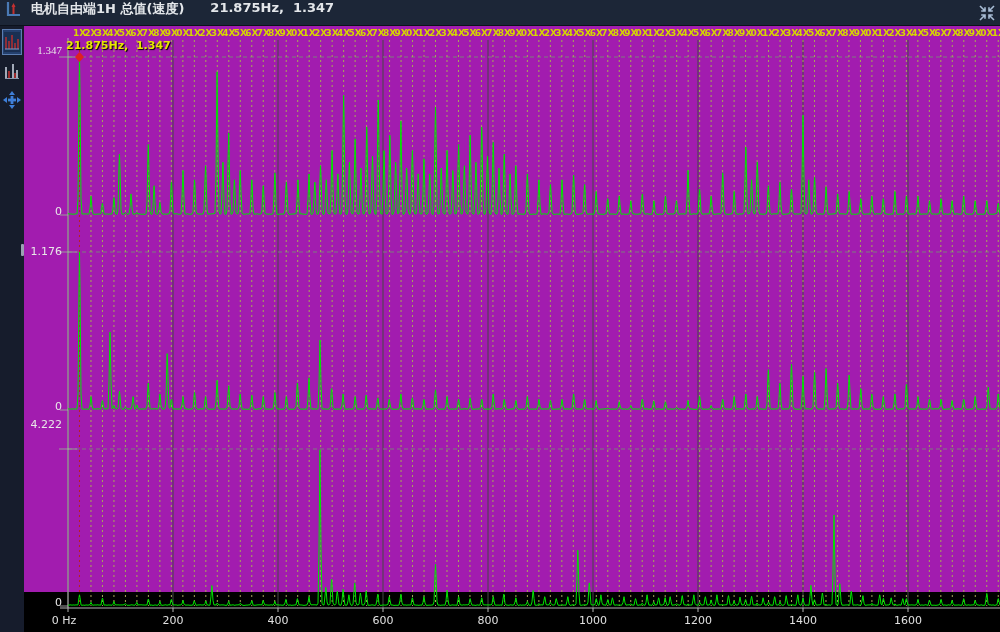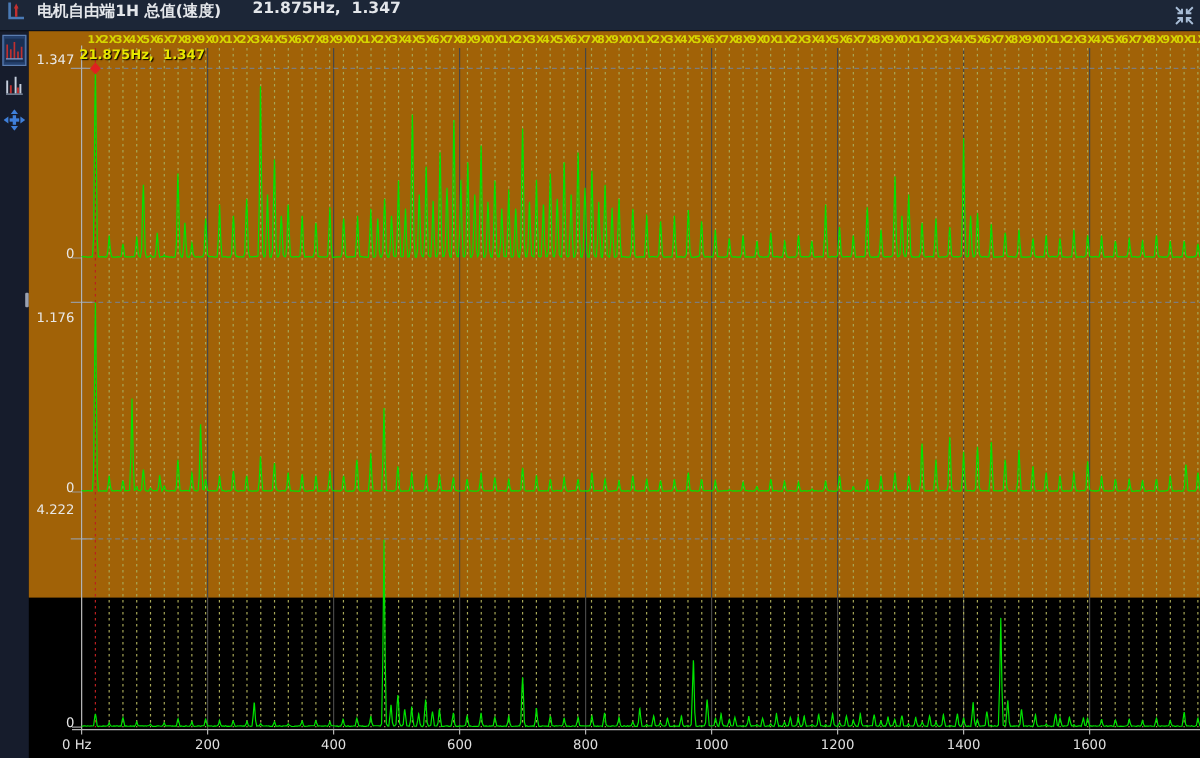--- a/index.html
+++ b/index.html
@@ -12,21 +12,21 @@
   .title-text{color:#e3e6ea;font-size:13px;font-weight:600;margin-left:9px;white-space:pre;}
   .title-readout{color:#e3e6ea;font-size:13px;font-weight:600;margin-left:26px;white-space:pre;}
   .collapse-btn{position:absolute;right:4px;top:4px;width:18px;height:18px;cursor:pointer;}
   
   .sidebar{position:absolute;left:0;top:26px;width:24px;height:606px;background:#161c2c;}
   .side-btn{width:20px;height:26px;margin:3px auto 2px auto;display:flex;align-items:center;
             justify-content:center;border:1px solid transparent;box-sizing:border-box;cursor:pointer;}
   .side-btn.selected{background:#24406e;border:1px solid #5b7db1;}
   .splitter-handle{position:absolute;right:0px;top:218px;width:3px;height:12px;background:#9aa2b2;border-radius:1px;}
   
-  .chartwrap{position:absolute;left:24px;top:26px;width:976px;height:472px;background:#a16207;}
+  .chartwrap{position:absolute;left:24px;top:26px;width:976px;height:566px;background:#a21caf;}
   svg text{font-family:"DejaVu Sans","Liberation Sans",sans-serif;}
   .ylabel{position:absolute;width:44px;text-align:right;color:#e8e8e8;font-size:11px;line-height:14px;}
   .peak-readout{position:absolute;color:#e8e800;font-size:11px;font-weight:bold;white-space:pre;
                 text-shadow:1px 1px 1px #000;}
 </style>
 </head>
 <body>
 
 <div class="stage">
 
@@ -280,23 +280,23 @@
         <text x="803" y="624" fill="#e0e0e0" font-size="11px" text-anchor="middle">1400</text>
         <line x1="908" y1="608" x2="908" y2="612" stroke="#b4b4b4" stroke-width="1"></line>
         <text x="908" y="624" fill="#e0e0e0" font-size="11px" text-anchor="middle">1600</text>
         <polyline points="68.0,213.9 69.0,213.7 70.0,214.2 71.0,213.8 72.0,214.2 73.0,214.2 74.0,214.2 75.0,214.0 76.0,213.8 77.0,214.0 78.0,198.5 79.0,91.9 79.5,57.0 80.0,92.5 81.0,198.8 82.0,214.1 83.0,213.8 84.0,214.1 85.0,213.8 86.0,214.0 87.0,213.8 88.0,214.4 89.0,213.8 90.0,208.1 91.0,196.2 91.0,196.2 92.0,208.2 93.0,213.8 94.0,214.2 95.0,214.2 96.0,214.3 97.0,214.2 98.0,213.9 99.0,214.2 100.0,213.9 101.0,213.5 102.0,205.3 102.4,203.3 103.0,206.4 104.0,214.0 105.0,214.1 106.0,214.0 107.0,214.0 108.0,214.0 109.0,214.3 110.0,213.8 111.0,214.1 112.0,214.0 113.0,207.9 113.9,197.7 114.0,197.8 115.0,209.5 116.0,214.0 117.0,214.3 118.0,207.7 119.0,165.3 119.5,154.0 120.0,170.0 121.0,209.6 122.0,214.2 123.0,214.2 124.0,213.9 125.0,213.0 125.4,212.6 126.0,213.3 127.0,214.3 128.0,214.2 129.0,213.9 130.0,207.3 131.0,193.9 131.0,193.9 132.0,207.3 133.0,214.2 134.0,214.1 135.0,213.9 136.0,213.9 136.9,212.4 137.0,212.4 138.0,214.2 139.0,213.7 140.0,213.9 141.0,214.3 142.0,214.3 143.0,214.1 144.0,214.3 145.0,214.4 146.0,213.8 147.0,203.0 148.0,151.7 148.3,144.6 149.0,170.5 150.0,210.8 151.0,214.2 152.0,214.3 153.0,206.3 154.0,186.0 154.1,185.7 155.0,202.0 156.0,213.9 157.0,214.2 158.0,214.2 159.0,209.2 159.9,202.4 160.0,202.6 161.0,211.5 162.0,213.8 163.0,214.1 164.0,214.2 165.0,213.8 166.0,214.3 167.0,214.1 168.0,214.0 169.0,213.9 170.0,210.8 171.0,187.6 171.4,182.2 172.0,191.5 173.0,212.3 174.0,213.9 175.0,213.9 176.0,213.8 177.0,213.8 178.0,214.0 179.0,214.4 180.0,214.1 181.0,214.1 182.0,197.9 183.0,170.4 183.0,170.5 184.0,199.5 185.0,214.0 186.0,214.3 187.0,213.8 188.0,213.8 189.0,214.3 190.0,214.3 191.0,214.1 192.0,214.2 193.0,211.6 194.0,188.3 194.5,179.8 195.0,187.0 196.0,211.1 197.0,213.8 198.0,213.7 199.0,214.2 200.0,214.1 201.0,214.1 202.0,214.0 203.0,214.0 204.0,210.6 205.0,178.7 205.6,165.7 206.0,174.8 207.0,209.1 208.0,214.3 209.0,213.7 210.0,214.2 211.0,213.9 212.0,213.8 213.0,213.7 214.0,213.8 215.0,213.3 216.0,172.7 217.0,73.3 217.1,71.9 218.0,151.7 219.0,211.2 220.0,214.2 221.0,213.5 222.0,190.6 222.9,162.2 223.0,163.0 224.0,200.3 225.0,214.3 226.0,214.3 227.0,209.7 228.0,161.4 228.7,132.9 229.0,142.4 230.0,201.9 231.0,214.2 232.0,214.0 233.0,210.5 234.0,185.7 234.4,179.8 235.0,189.8 236.0,212.1 237.0,213.9 238.0,213.9 239.0,204.6 240.0,172.2 240.2,170.4 241.0,191.6 242.0,213.3 243.0,214.1 244.0,214.0 245.0,214.3 246.0,213.9 247.0,213.8 248.0,214.2 249.0,213.9 250.0,213.4 251.0,195.0 251.8,179.8 252.0,182.0 253.0,207.7 254.0,214.3 255.0,213.9 256.0,214.1 257.0,213.9 258.0,213.8 259.0,214.4 260.0,214.0 261.0,214.0 262.0,209.7 263.0,188.2 263.3,185.7 264.0,197.1 265.0,213.4 266.0,214.1 267.0,213.9 268.0,214.3 269.0,214.0 270.0,214.1 271.0,214.3 272.0,214.1 273.0,213.7 274.0,194.6 274.9,172.8 275.0,173.7 276.0,203.9 277.0,214.3 278.0,214.4 279.0,214.1 280.0,214.3 281.0,214.0 282.0,214.0 283.0,214.0 284.0,214.1 285.0,210.4 286.0,187.0 286.4,182.2 287.0,192.2 288.0,212.5 289.0,214.3 290.0,214.3 291.0,214.1 292.0,214.1 293.0,214.0 294.0,214.0 295.0,213.8 296.0,213.9 297.0,200.8 298.0,179.8 298.0,179.9 299.0,203.4 300.0,214.0 301.0,213.8 302.0,213.8 303.0,214.2 304.0,214.2 305.0,214.1 306.0,214.4 307.0,214.2 308.0,199.2 309.0,173.9 309.0,174.0 310.0,200.8 311.0,214.2 312.0,214.3 313.0,213.5 314.0,196.4 314.8,182.2 315.0,184.2 316.0,208.2 317.0,214.2 318.0,214.3 319.0,210.3 320.0,177.7 320.5,165.7 321.0,175.8 322.0,209.5 323.0,214.1 324.0,214.4 325.0,208.6 326.0,182.9 326.3,179.8 327.0,193.5 328.0,213.1 329.0,213.9 330.0,213.8 331.0,194.9 332.0,150.9 332.1,150.5 333.0,187.8 334.0,213.5 335.0,214.1 336.0,213.7 337.0,195.2 337.9,173.9 338.0,174.9 339.0,204.2 340.0,214.2 341.0,214.0 342.0,206.6 343.0,134.3 343.6,95.4 344.0,111.2 345.0,197.2 346.0,214.2 347.0,214.4 348.0,207.7 349.0,170.1 349.4,162.2 350.0,178.3 351.0,211.0 352.0,213.8 353.0,213.8 354.0,196.0 355.0,141.1 355.2,138.8 356.0,176.6 357.0,212.3 358.0,214.1 359.0,213.9 360.0,196.1 360.9,168.1 361.0,168.2 362.0,199.6 363.0,213.7 364.0,214.1 365.0,210.6 366.0,163.2 366.7,127.0 367.0,133.5 368.0,197.9 369.0,213.9 370.0,213.8 371.0,208.9 372.0,169.4 372.5,156.4 373.0,169.4 374.0,208.9 375.0,214.0 376.0,214.3 377.0,192.7 378.0,108.5 378.3,100.0 379.0,147.3 380.0,209.3 381.0,214.0 382.0,213.9 383.0,193.8 384.0,150.6 384.1,150.5 385.0,189.0 386.0,213.6 387.0,214.1 388.0,212.2 389.0,174.8 389.8,135.2 390.0,137.7 391.0,195.2 392.0,214.3 393.0,214.2 394.0,211.0 395.0,178.3 395.6,162.2 396.0,170.1 397.0,207.7 398.0,213.9 399.0,212.0 400.0,169.7 400.9,121.2 401.0,123.3 402.0,190.3 403.0,214.1 404.0,214.2 405.0,211.7 406.0,183.3 406.6,168.1 407.0,174.3 408.0,208.0 409.0,214.0 410.0,214.3 411.0,206.1 412.0,160.1 412.4,150.5 413.0,170.1 414.0,210.1 415.0,214.0 416.0,214.0 417.0,204.8 418.0,175.2 418.2,173.9 419.0,194.3 420.0,213.6 421.0,213.9 422.0,213.8 423.0,192.3 423.9,158.7 424.0,158.8 425.0,196.5 426.0,214.0 427.0,214.3 428.0,213.0 429.0,190.8 429.7,173.9 430.0,177.0 431.0,207.0 432.0,213.9 433.0,214.4 434.0,203.8 435.0,131.1 435.5,107.1 436.0,131.1 437.0,203.8 438.0,213.9 439.0,214.0 440.0,205.9 441.0,171.5 441.3,168.1 442.0,187.4 443.0,212.7 444.0,213.8 445.0,214.1 446.0,193.8 447.0,150.6 447.1,150.5 448.0,189.0 449.0,213.6 450.0,214.2 451.0,213.4 452.0,192.6 452.8,170.4 453.0,171.8 454.0,203.9 455.0,213.9 456.0,213.9 457.0,209.7 458.0,166.0 458.6,144.6 459.0,155.1 460.0,205.2 461.0,213.8 462.0,214.0 463.0,207.7 464.0,172.2 464.4,165.7 465.0,181.8 466.0,211.6 467.0,213.7 468.0,214.2 469.0,194.0 470.0,137.0 470.2,135.2 471.0,176.5 472.0,212.5 473.0,214.1 474.0,213.7 475.0,192.7 475.9,162.2 476.0,162.5 477.0,198.5 478.0,214.3 479.0,213.9 480.0,210.2 481.0,161.3 481.7,127.0 482.0,134.7 483.0,199.0 484.0,214.0 485.0,214.4 486.0,208.5 487.0,168.3 487.5,156.4 488.0,170.6 489.0,209.4 490.0,214.3 491.0,214.3 492.0,199.9 493.0,146.7 493.3,142.3 494.0,173.7 495.0,211.7 496.0,214.1 497.0,213.9 498.0,198.7 499.0,168.1 499.0,168.1 500.0,197.0 501.0,214.1 502.0,214.3 503.0,203.1 504.0,158.5 504.3,154.0 505.0,179.1 506.0,212.0 507.0,214.0 508.0,214.3 509.0,201.5 510.0,174.0 510.1,173.9 511.0,198.5 512.0,214.1 513.0,214.2 514.0,213.3 515.0,190.2 515.8,165.7 516.0,167.2 517.0,202.7 518.0,214.3 519.0,213.8 520.0,213.8 521.0,214.2 522.0,214.1 523.0,214.2 524.0,214.2 525.0,214.1 526.0,208.9 527.0,179.4 527.4,173.9 528.0,187.3 529.0,212.1 530.0,214.3 531.0,214.3 532.0,214.3 533.0,213.9 534.0,214.3 535.0,214.1 536.0,214.0 537.0,214.2 538.0,200.1 538.9,179.8 539.0,180.0 540.0,204.0 541.0,214.3 542.0,214.1 543.0,213.9 544.0,213.9 545.0,213.8 546.0,214.0 547.0,214.3 548.0,214.0 549.0,211.6 550.0,190.7 550.5,184.5 551.0,191.9 552.0,212.1 553.0,214.1 554.0,214.3 555.0,214.3 556.0,214.1 557.0,214.1 558.0,214.0 559.0,214.3 560.0,214.2 561.0,202.8 562.0,179.8 562.0,179.8 563.0,201.5 564.0,214.3 565.0,214.3 566.0,213.9 567.0,214.1 568.0,214.1 569.0,214.3 570.0,214.2 571.0,214.1 572.0,211.7 573.0,186.4 573.6,175.1 574.0,181.8 575.0,209.8 576.0,214.2 577.0,214.4 578.0,214.3 579.0,214.1 580.0,214.2 581.0,213.7 582.0,213.9 583.0,212.7 584.0,193.8 584.6,184.5 585.0,189.0 586.0,210.8 587.0,214.1 588.0,214.2 589.0,213.9 590.0,213.9 591.0,214.3 592.0,213.9 593.0,214.1 594.0,214.3 595.0,208.8 596.0,192.1 596.1,191.5 597.0,203.7 598.0,213.9 599.0,213.8 600.0,214.1 601.0,214.3 602.0,214.2 603.0,214.3 604.0,214.4 605.0,213.8 606.0,213.9 607.0,205.0 607.7,198.6 608.0,200.0 609.0,212.0 610.0,214.0 611.0,214.2 612.0,213.9 613.0,214.0 614.0,214.2 615.0,214.2 616.0,214.1 617.0,214.2 618.0,211.1 619.0,197.4 619.3,196.2 620.0,204.4 621.0,214.1 622.0,214.2 623.0,213.9 624.0,214.0 625.0,214.3 626.0,214.2 627.0,214.3 628.0,214.0 629.0,214.2 630.0,207.6 630.8,200.9 631.0,201.5 632.0,211.7 633.0,214.0 634.0,213.8 635.0,214.1 636.0,214.2 637.0,214.2 638.0,214.3 639.0,213.8 640.0,214.1 641.0,211.6 642.0,196.3 642.4,193.9 643.0,201.2 644.0,213.6 645.0,214.0 646.0,214.1 647.0,213.8 648.0,213.7 649.0,214.3 650.0,214.2 651.0,214.1 652.0,214.4 653.0,208.8 653.9,200.9 654.0,201.1 655.0,210.8 656.0,213.9 657.0,214.3 658.0,214.4 659.0,214.2 660.0,214.2 661.0,214.0 662.0,214.3 663.0,214.2 664.0,212.7 665.0,199.7 665.5,196.2 666.0,201.2 667.0,213.3 668.0,214.0 669.0,213.8 670.0,214.3 671.0,213.8 672.0,214.0 673.0,214.1 674.0,213.8 675.0,213.4 676.0,203.8 676.5,200.9 677.0,204.3 678.0,213.6 679.0,214.3 680.0,214.2 681.0,213.8 682.0,214.1 683.0,213.9 684.0,213.8 685.0,214.3 686.0,213.8 687.0,199.5 688.0,170.5 688.0,170.4 689.0,197.9 690.0,214.1 691.0,214.3 692.0,214.3 693.0,213.7 694.0,213.8 695.0,214.1 696.0,213.8 697.0,214.2 698.0,212.9 699.0,196.5 699.6,189.2 700.0,193.5 701.0,211.7 702.0,214.1 703.0,214.1 704.0,214.1 705.0,213.9 706.0,213.9 707.0,213.9 708.0,213.9 709.0,214.0 710.0,209.8 711.0,196.5 711.1,196.2 712.0,206.3 713.0,214.1 714.0,214.3 715.0,214.0 716.0,214.3 717.0,213.9 718.0,213.9 719.0,213.8 720.0,214.1 721.0,212.5 722.0,188.3 722.7,172.8 723.0,177.0 724.0,207.8 725.0,213.8 726.0,214.2 727.0,214.3 728.0,214.1 729.0,214.4 730.0,214.1 731.0,213.8 732.0,214.0 733.0,209.8 734.0,192.7 734.2,191.5 735.0,202.2 736.0,213.8 737.0,213.9 738.0,214.4 739.0,213.9 740.0,213.9 741.0,214.1 742.0,213.9 743.0,213.9 744.0,212.2 745.0,177.9 745.8,147.0 746.0,150.4 747.0,200.0 748.0,213.8 749.0,213.8 750.0,211.9 751.0,189.1 751.6,179.8 752.0,186.3 753.0,210.8 754.0,213.8 755.0,213.9 756.0,206.0 757.0,167.5 757.3,162.2 758.0,181.7 759.0,211.9 760.0,214.2 761.0,213.9 762.0,214.2 763.0,214.2 764.0,214.3 765.0,213.8 766.0,214.2 767.0,210.3 768.0,189.1 768.4,185.7 769.0,195.8 770.0,213.1 771.0,214.2 772.0,214.3 773.0,213.8 774.0,213.8 775.0,213.9 776.0,213.8 777.0,213.8 778.0,214.1 779.0,200.5 779.9,182.2 780.0,182.5 781.0,205.3 782.0,213.9 783.0,214.3 784.0,214.3 785.0,214.1 786.0,214.0 787.0,214.2 788.0,213.8 789.0,213.9 790.0,211.9 791.0,194.0 791.5,189.2 792.0,196.0 793.0,212.7 794.0,213.8 795.0,214.2 796.0,213.9 797.0,213.9 798.0,214.2 799.0,213.9 800.0,213.9 801.0,213.2 802.0,178.6 803.0,115.3 803.0,115.3 804.0,178.6 805.0,213.2 806.0,214.1 807.0,213.5 808.0,195.8 808.8,179.8 809.0,181.6 810.0,207.2 811.0,214.1 812.0,214.0 813.0,211.7 814.0,187.3 814.6,177.5 815.0,184.4 816.0,210.5 817.0,213.8 818.0,214.0 819.0,214.2 820.0,213.8 821.0,213.9 822.0,214.2 823.0,214.0 824.0,213.9 825.0,206.7 826.0,187.1 826.1,186.8 827.0,202.6 828.0,214.2 829.0,214.2 830.0,214.0 831.0,214.2 832.0,214.0 833.0,214.0 834.0,213.8 835.0,213.9 836.0,213.6 837.0,201.2 837.6,193.9 838.0,196.3 839.0,211.6 840.0,213.9 841.0,213.8 842.0,213.9 843.0,213.8 844.0,214.0 845.0,214.2 846.0,214.0 847.0,214.0 848.0,209.5 849.0,192.5 849.2,191.5 850.0,202.7 851.0,214.1 852.0,214.2 853.0,214.0 854.0,214.2 855.0,214.3 856.0,214.2 857.0,214.0 858.0,214.0 859.0,213.8 860.0,205.7 860.8,198.6 861.0,199.6 862.0,211.6 863.0,213.9 864.0,214.3 865.0,213.9 866.0,214.4 867.0,213.7 868.0,214.2 869.0,213.8 870.0,214.2 871.0,204.8 871.8,196.2 872.0,197.2 873.0,210.9 874.0,213.8 875.0,214.3 876.0,213.9 877.0,213.7 878.0,214.1 879.0,213.7 880.0,214.2 881.0,214.0 882.0,212.2 883.0,200.2 883.3,198.6 884.0,204.6 885.0,214.0 886.0,213.8 887.0,214.0 888.0,214.3 889.0,214.2 890.0,214.2 891.0,214.1 892.0,213.8 893.0,214.3 894.0,204.2 894.9,191.5 895.0,191.9 896.0,208.4 897.0,214.4 898.0,214.2 899.0,214.0 900.0,214.3 901.0,213.7 902.0,214.3 903.0,214.1 904.0,213.8 905.0,212.6 906.0,199.4 906.4,196.2 907.0,201.6 908.0,213.5 909.0,214.0 910.0,214.0 911.0,214.2 912.0,213.8 913.0,213.8 914.0,214.1 915.0,214.3 916.0,213.9 917.0,207.8 918.0,196.2 918.0,196.2 919.0,208.5 920.0,214.1 921.0,214.3 922.0,214.1 923.0,213.9 924.0,214.1 925.0,213.9 926.0,213.9 927.0,214.3 928.0,213.6 929.0,204.3 929.5,200.9 930.0,203.8 931.0,213.4 932.0,214.2 933.0,213.8 934.0,214.1 935.0,214.0 936.0,214.0 937.0,214.3 938.0,213.8 939.0,214.0 940.0,209.9 941.0,198.7 941.1,198.6 942.0,208.1 943.0,214.0 944.0,214.3 945.0,213.8 946.0,213.9 947.0,214.3 948.0,214.2 949.0,214.0 950.0,214.0 951.0,210.8 952.0,201.1 952.1,200.9 953.0,208.8 954.0,214.1 955.0,214.1 956.0,214.0 957.0,213.8 958.0,213.9 959.0,214.2 960.0,214.3 961.0,214.2 962.0,213.8 963.0,202.7 963.7,196.2 964.0,198.4 965.0,212.0 966.0,214.3 967.0,213.8 968.0,214.2 969.0,214.1 970.0,214.2 971.0,214.1 972.0,214.2 973.0,213.9 974.0,211.7 975.0,201.5 975.2,200.9 976.0,207.6 977.0,214.1 978.0,214.4 979.0,214.0 980.0,214.3 981.0,214.1 982.0,214.1 983.0,214.4 984.0,213.9 985.0,214.1 986.0,207.0 986.8,200.9 987.0,201.8 988.0,212.1 989.0,214.0 990.0,214.2 991.0,214.1 992.0,214.3 993.0,214.1 994.0,214.3 995.0,213.7 996.0,213.8 997.0,212.9 998.0,204.3 998.3,203.3 999.0,207.8 1000.0,214.3" fill="none" stroke="#00e400" stroke-width="1"></polyline>
         <polyline points="68.0,409.1 69.0,408.8 70.0,409.2 71.0,409.0 72.0,409.1 73.0,408.8 74.0,408.8 75.0,409.3 76.0,408.9 77.0,409.1 78.0,393.5 79.0,286.9 79.5,252.0 80.0,287.5 81.0,393.8 82.0,409.0 83.0,409.0 84.0,409.1 85.0,409.3 86.0,409.1 87.0,408.9 88.0,409.3 89.0,409.3 90.0,405.0 91.0,396.6 91.0,396.6 92.0,405.1 93.0,408.8 94.0,409.2 95.0,408.8 96.0,409.3 97.0,408.8 98.0,408.8 99.0,408.8 100.0,409.3 101.0,408.8 102.0,402.3 102.4,400.6 103.0,403.1 104.0,409.0 105.0,408.9 106.0,408.8 107.0,408.9 108.0,408.6 109.0,381.6 110.0,332.1 110.0,332.1 111.0,381.6 112.0,408.6 113.0,408.2 113.9,405.5 114.0,405.5 115.0,408.6 116.0,408.8 117.0,409.0 118.0,407.7 119.0,394.7 119.5,391.2 120.0,396.1 121.0,408.3 122.0,409.3 123.0,409.0 124.0,409.2 125.0,407.4 125.4,406.8 126.0,407.7 127.0,408.8 128.0,409.1 129.0,408.8 130.0,408.8 131.0,409.0 132.0,406.0 133.0,396.7 133.1,396.6 134.0,404.1 135.0,409.3 136.0,407.8 136.9,404.9 137.0,405.0 138.0,408.5 139.0,409.2 140.0,408.8 141.0,409.2 142.0,409.1 143.0,408.8 144.0,408.9 145.0,409.3 146.0,408.9 147.0,405.4 148.0,385.8 148.3,383.1 149.0,393.0 150.0,408.4 151.0,409.1 152.0,409.0 153.0,408.8 154.0,408.8 155.0,408.7 156.0,408.9 157.0,408.8 158.0,409.3 159.0,402.5 159.9,393.9 160.0,394.1 161.0,405.5 162.0,408.8 163.0,408.9 164.0,409.2 165.0,408.7 166.0,397.6 167.0,356.4 167.2,353.6 168.0,379.2 169.0,407.6 170.0,408.3 171.0,400.7 171.4,399.4 172.0,403.0 173.0,408.8 174.0,408.9 175.0,409.1 176.0,408.8 177.0,409.3 178.0,408.9 179.0,409.1 180.0,409.0 181.0,408.9 182.0,404.8 183.0,396.6 183.0,396.6 184.0,405.3 185.0,409.0 186.0,408.7 187.0,409.0 188.0,409.2 189.0,409.4 190.0,408.8 191.0,409.2 192.0,408.9 193.0,408.3 194.0,396.8 194.5,392.5 195.0,396.1 196.0,408.1 197.0,408.9 198.0,409.3 199.0,409.2 200.0,409.1 201.0,408.7 202.0,409.0 203.0,409.0 204.0,408.8 205.0,400.1 205.6,396.6 206.0,399.0 207.0,408.4 208.0,409.1 209.0,409.1 210.0,409.2 211.0,409.2 212.0,409.0 213.0,409.1 214.0,409.3 215.0,408.9 216.0,401.3 217.0,380.7 217.1,380.4 218.0,396.9 219.0,408.8 220.0,409.0 221.0,408.9 222.0,409.1 223.0,409.0 224.0,409.1 225.0,409.1 226.0,409.0 227.0,408.4 228.0,394.2 228.7,385.8 229.0,388.6 230.0,406.1 231.0,408.8 232.0,409.0 233.0,409.0 234.0,409.2 235.0,408.9 236.0,408.9 237.0,409.3 238.0,408.9 239.0,406.2 240.0,394.5 240.2,393.9 241.0,401.5 242.0,408.8 243.0,409.3 244.0,408.8 245.0,409.3 246.0,409.3 247.0,409.2 248.0,409.2 249.0,409.4 250.0,408.8 251.0,401.6 251.8,395.2 252.0,396.1 253.0,406.9 254.0,409.1 255.0,409.3 256.0,409.3 257.0,409.3 258.0,408.8 259.0,408.8 260.0,408.8 261.0,409.1 262.0,407.6 263.0,397.7 263.3,396.6 264.0,401.8 265.0,409.2 266.0,409.2 267.0,408.8 268.0,409.2 269.0,409.2 270.0,409.0 271.0,409.2 272.0,408.9 273.0,409.0 274.0,401.6 274.9,392.5 275.0,392.9 276.0,405.4 277.0,408.8 278.0,409.1 279.0,408.7 280.0,409.3 281.0,409.1 282.0,409.1 283.0,409.3 284.0,408.9 285.0,408.1 286.0,398.6 286.4,396.6 287.0,400.7 288.0,409.0 289.0,409.2 290.0,409.2 291.0,409.1 292.0,409.2 293.0,409.3 294.0,409.2 295.0,408.9 296.0,406.5 297.0,387.6 297.4,383.1 298.0,390.7 299.0,407.8 300.0,409.0 301.0,409.0 302.0,409.2 303.0,409.2 304.0,408.8 305.0,409.3 306.0,409.2 307.0,409.1 308.0,397.6 309.0,377.8 309.0,377.8 310.0,398.8 311.0,409.0 312.0,409.2 313.0,408.7 314.0,409.0 315.0,408.8 316.0,409.2 317.0,409.1 318.0,408.8 319.0,384.5 320.0,340.1 320.0,340.1 321.0,384.5 322.0,408.7 323.0,408.9 324.0,409.0 325.0,408.8 326.0,409.2 327.0,409.1 328.0,409.3 329.0,408.8 330.0,408.1 331.0,394.2 331.6,388.5 332.0,392.5 333.0,407.4 334.0,409.3 335.0,409.2 336.0,409.2 337.0,409.0 338.0,409.0 339.0,409.3 340.0,409.0 341.0,408.9 342.0,405.2 343.0,394.0 343.1,393.9 344.0,402.9 345.0,409.3 346.0,409.0 347.0,409.3 348.0,409.0 349.0,408.8 350.0,409.3 351.0,408.9 352.0,409.2 353.0,409.0 354.0,406.7 355.0,397.0 355.2,396.6 356.0,403.2 357.0,408.9 358.0,409.1 359.0,409.1 360.0,408.8 361.0,409.1 362.0,409.0 363.0,409.2 364.0,408.8 365.0,406.5 366.0,395.8 366.2,395.2 367.0,402.2 368.0,409.0 369.0,408.9 370.0,408.8 371.0,408.8 372.0,409.2 373.0,409.0 374.0,408.8 375.0,409.3 376.0,409.1 377.0,403.1 377.8,397.9 378.0,398.6 379.0,407.5 380.0,408.9 381.0,408.9 382.0,409.2 383.0,409.1 384.0,409.1 385.0,408.8 386.0,409.0 387.0,409.1 388.0,408.0 389.0,400.2 389.3,399.3 390.0,403.4 391.0,408.8 392.0,409.0 393.0,409.1 394.0,409.3 395.0,409.3 396.0,409.2 397.0,409.2 398.0,409.1 399.0,409.0 400.0,402.2 400.9,393.9 401.0,394.2 402.0,405.7 403.0,408.8 404.0,409.0 405.0,409.0 406.0,409.1 407.0,408.8 408.0,409.2 409.0,408.8 410.0,409.0 411.0,408.3 412.0,399.7 412.4,397.9 413.0,401.6 414.0,409.1 415.0,409.0 416.0,409.0 417.0,408.9 418.0,408.9 419.0,408.9 420.0,409.2 421.0,409.0 422.0,409.2 423.0,405.7 423.9,399.3 424.0,399.3 425.0,406.5 426.0,409.2 427.0,409.0 428.0,408.9 429.0,409.2 430.0,408.8 431.0,409.2 432.0,409.1 433.0,409.0 434.0,407.9 435.0,394.3 435.5,389.8 436.0,394.3 437.0,407.9 438.0,409.2 439.0,409.3 440.0,409.0 441.0,409.0 442.0,409.3 443.0,408.8 444.0,409.3 445.0,409.2 446.0,405.6 447.0,396.6 447.1,396.6 448.0,404.6 449.0,408.8 450.0,408.8 451.0,409.3 452.0,408.9 453.0,409.0 454.0,409.3 455.0,408.8 456.0,409.0 457.0,409.1 458.0,402.5 458.6,399.3 459.0,400.9 460.0,408.5 461.0,409.3 462.0,409.3 463.0,409.0 464.0,408.7 465.0,408.8 466.0,408.8 467.0,409.0 468.0,409.3 469.0,406.8 470.0,398.2 470.2,397.9 471.0,404.2 472.0,408.9 473.0,409.3 474.0,409.2 475.0,409.1 476.0,409.2 477.0,408.9 478.0,408.9 479.0,409.0 480.0,408.8 481.0,403.4 481.7,399.3 482.0,400.2 483.0,408.0 484.0,409.2 485.0,409.3 486.0,409.0 487.0,409.2 488.0,408.9 489.0,409.4 490.0,408.9 491.0,409.1 492.0,406.7 493.0,394.9 493.3,393.9 494.0,400.9 495.0,409.2 496.0,409.1 497.0,408.9 498.0,408.8 499.0,408.8 500.0,409.0 501.0,408.9 502.0,409.1 503.0,407.9 504.0,400.0 504.3,399.3 505.0,403.7 506.0,408.8 507.0,409.2 508.0,409.3 509.0,409.3 510.0,409.3 511.0,409.1 512.0,408.9 513.0,408.8 514.0,408.8 515.0,405.3 515.8,400.6 516.0,400.9 517.0,407.7 518.0,409.2 519.0,409.1 520.0,409.1 521.0,409.3 522.0,409.2 523.0,408.9 524.0,409.3 525.0,409.1 526.0,408.0 527.0,398.3 527.4,396.6 528.0,400.9 529.0,408.9 530.0,408.9 531.0,409.2 532.0,409.0 533.0,409.1 534.0,409.2 535.0,408.9 536.0,409.1 537.0,409.3 538.0,405.5 538.9,399.3 539.0,399.3 540.0,406.6 541.0,409.1 542.0,409.0 543.0,409.0 544.0,409.1 545.0,408.9 546.0,408.8 547.0,409.2 548.0,408.9 549.0,409.0 550.0,402.5 550.5,400.6 551.0,402.9 552.0,409.1 553.0,409.2 554.0,409.2 555.0,409.2 556.0,409.2 557.0,409.0 558.0,409.0 559.0,409.0 560.0,409.0 561.0,406.3 562.0,399.3 562.0,399.3 563.0,405.9 564.0,409.3 565.0,408.9 566.0,409.1 567.0,408.8 568.0,409.0 569.0,409.2 570.0,408.8 571.0,409.1 572.0,408.7 573.0,398.4 573.6,393.9 574.0,396.6 575.0,407.9 576.0,409.0 577.0,408.9 578.0,409.2 579.0,408.8 580.0,409.0 581.0,409.4 582.0,409.1 583.0,409.0 584.0,402.5 584.6,399.3 585.0,400.9 586.0,408.5 587.0,408.9 588.0,409.0 589.0,408.9 590.0,408.8 591.0,408.9 592.0,408.9 593.0,409.3 594.0,408.9 595.0,407.5 596.0,400.8 596.1,400.6 597.0,405.5 598.0,409.2 599.0,409.0 600.0,409.1 601.0,409.3 602.0,409.0 603.0,409.0 604.0,408.7 605.0,409.1 606.0,408.8 607.0,408.8 607.8,408.0 608.0,408.1 609.0,408.7 610.0,409.1 611.0,409.2 612.0,408.9 613.0,409.1 614.0,409.2 615.0,409.1 616.0,409.0 617.0,409.1 618.0,408.3 619.0,402.4 619.3,401.9 620.0,405.4 621.0,408.8 622.0,408.8 623.0,408.9 624.0,409.3 625.0,408.9 626.0,409.0 627.0,409.4 628.0,409.0 629.0,409.0 630.0,407.4 630.7,405.5 631.0,405.8 632.0,408.9 633.0,409.0 634.0,409.0 635.0,408.8 636.0,409.0 637.0,409.1 638.0,409.1 639.0,408.9 640.0,409.2 641.0,408.3 642.0,400.5 642.4,399.3 643.0,403.0 644.0,409.3 645.0,408.9 646.0,408.8 647.0,408.8 648.0,409.1 649.0,409.4 650.0,409.0 651.0,409.2 652.0,409.3 653.0,404.7 653.7,401.2 654.0,402.0 655.0,408.4 656.0,409.3 657.0,409.0 658.0,408.9 659.0,408.9 660.0,409.0 661.0,409.3 662.0,409.2 663.0,409.2 664.0,408.9 665.0,403.4 665.5,401.9 666.0,404.1 667.0,408.9 668.0,409.2 669.0,409.2 670.0,408.8 671.0,408.9 672.0,409.2 673.0,409.3 674.0,408.8 675.0,409.2 676.0,408.4 676.7,407.5 677.0,407.7 678.0,409.3 679.0,408.9 680.0,408.8 681.0,409.1 682.0,409.3 683.0,409.0 684.0,409.1 685.0,409.3 686.0,409.0 687.0,406.7 688.0,400.6 688.0,400.6 689.0,406.4 690.0,408.8 691.0,408.8 692.0,409.0 693.0,409.3 694.0,409.3 695.0,409.4 696.0,409.3 697.0,409.3 698.0,408.7 699.0,400.4 699.6,396.6 700.0,398.8 701.0,408.3 702.0,409.1 703.0,409.0 704.0,409.2 705.0,409.3 706.0,408.9 707.0,409.3 708.0,409.2 709.0,409.0 710.0,408.8 711.0,405.6 711.1,405.6 712.0,407.9 713.0,409.3 714.0,408.9 715.0,409.1 716.0,409.2 717.0,409.1 718.0,408.9 719.0,409.0 720.0,409.2 721.0,409.0 722.0,403.2 722.7,399.3 723.0,400.3 724.0,408.2 725.0,409.1 726.0,409.1 727.0,408.9 728.0,409.1 729.0,409.0 730.0,409.3 731.0,409.2 732.0,409.2 733.0,407.0 734.0,397.2 734.2,396.6 735.0,402.7 736.0,409.4 737.0,409.0 738.0,408.8 739.0,408.8 740.0,409.1 741.0,408.8 742.0,409.1 743.0,409.0 744.0,409.1 745.0,401.2 745.8,393.9 746.0,394.7 747.0,406.4 748.0,409.1 749.0,408.8 750.0,409.1 751.0,409.2 752.0,409.1 753.0,408.8 754.0,408.8 755.0,409.4 756.0,407.7 757.0,397.9 757.3,396.6 758.0,401.5 759.0,409.2 760.0,409.0 761.0,408.8 762.0,409.0 763.0,409.3 764.0,409.2 765.0,409.2 766.0,409.3 767.0,403.6 768.0,374.4 768.4,369.7 769.0,383.7 770.0,407.4 771.0,409.2 772.0,409.0 773.0,409.0 774.0,408.9 775.0,409.1 776.0,408.9 777.0,408.8 778.0,408.9 779.0,398.1 779.9,383.1 780.0,383.4 781.0,402.1 782.0,409.0 783.0,409.2 784.0,408.9 785.0,408.8 786.0,409.1 787.0,408.9 788.0,408.9 789.0,408.8 790.0,404.5 791.0,372.8 791.5,364.3 792.0,376.3 793.0,405.9 794.0,408.7 795.0,409.0 796.0,409.2 797.0,409.3 798.0,409.0 799.0,409.3 800.0,409.2 801.0,408.9 802.0,397.7 803.0,376.4 803.0,376.4 804.0,397.7 805.0,408.9 806.0,409.0 807.0,408.8 808.0,408.8 809.0,408.8 810.0,409.3 811.0,409.0 812.0,409.0 813.0,406.7 814.0,382.3 814.6,372.4 815.0,379.3 816.0,405.5 817.0,408.8 818.0,408.8 819.0,409.3 820.0,408.9 821.0,408.9 822.0,409.1 823.0,409.0 824.0,409.4 825.0,397.7 826.0,368.8 826.1,368.4 827.0,391.6 828.0,408.9 829.0,408.9 830.0,409.1 831.0,409.1 832.0,409.0 833.0,408.8 834.0,409.1 835.0,408.9 836.0,408.3 837.0,392.4 837.6,383.1 838.0,386.3 839.0,405.7 840.0,409.0 841.0,409.2 842.0,408.9 843.0,408.9 844.0,409.2 845.0,409.3 846.0,409.0 847.0,409.3 848.0,401.8 849.0,376.4 849.2,375.1 850.0,391.7 851.0,408.7 852.0,409.3 853.0,408.8 854.0,409.1 855.0,408.8 856.0,408.9 857.0,409.3 858.0,408.8 859.0,409.0 860.0,397.8 860.8,388.5 861.0,389.8 862.0,405.5 863.0,409.1 864.0,409.3 865.0,408.9 866.0,408.8 867.0,409.0 868.0,409.2 869.0,408.8 870.0,409.0 871.0,401.2 871.8,393.9 872.0,394.7 873.0,406.4 874.0,408.9 875.0,409.2 876.0,409.1 877.0,409.3 878.0,409.3 879.0,409.1 880.0,409.1 881.0,409.4 882.0,407.7 883.0,397.9 883.3,396.6 884.0,401.5 885.0,408.8 886.0,409.3 887.0,409.1 888.0,409.3 889.0,408.9 890.0,409.2 891.0,409.0 892.0,409.1 893.0,408.9 894.0,402.5 894.9,393.9 895.0,394.1 896.0,405.5 897.0,409.3 898.0,408.8 899.0,409.1 900.0,409.3 901.0,408.8 902.0,408.8 903.0,408.9 904.0,409.1 905.0,406.7 906.0,388.7 906.4,384.5 907.0,391.7 908.0,407.9 909.0,408.8 910.0,409.1 911.0,409.0 912.0,408.8 913.0,409.4 914.0,408.9 915.0,409.0 916.0,408.9 917.0,404.8 918.0,396.6 918.0,396.6 919.0,405.3 920.0,408.9 921.0,409.2 922.0,408.9 923.0,409.1 924.0,409.3 925.0,408.9 926.0,409.1 927.0,409.0 928.0,408.8 929.0,401.9 929.5,399.3 930.0,401.4 931.0,408.8 932.0,409.2 933.0,408.8 934.0,409.0 935.0,408.8 936.0,408.8 937.0,408.7 938.0,409.0 939.0,408.8 940.0,406.6 941.0,399.3 941.1,399.3 942.0,405.5 943.0,409.1 944.0,409.4 945.0,409.3 946.0,409.2 947.0,409.0 948.0,408.9 949.0,409.2 950.0,408.8 951.0,407.2 952.0,400.7 952.1,400.6 953.0,405.8 954.0,409.2 955.0,409.2 956.0,409.3 957.0,408.8 958.0,408.8 959.0,408.9 960.0,409.1 961.0,409.3 962.0,409.1 963.0,403.0 963.7,399.3 964.0,400.5 965.0,408.3 966.0,409.0 967.0,409.3 968.0,409.3 969.0,409.1 970.0,409.2 971.0,409.1 972.0,408.9 973.0,408.9 974.0,406.9 975.0,397.1 975.2,396.6 976.0,403.0 977.0,409.2 978.0,409.0 979.0,409.1 980.0,409.2 981.0,409.3 982.0,408.8 983.0,409.1 984.0,409.2 985.0,409.3 986.0,409.2 987.0,406.1 988.0,389.5 988.3,387.2 989.0,395.6 990.0,408.6 991.0,409.0 992.0,409.1 993.0,409.1 994.0,408.9 995.0,409.2 996.0,409.1 997.0,407.1 998.0,395.3 998.3,393.9 999.0,400.2 1000.0,408.9" fill="none" stroke="#00e400" stroke-width="1"></polyline>
         <polyline points="68.0,605.3 69.0,605.1 70.0,604.9 71.0,604.9 72.0,605.2 73.0,604.9 74.0,605.0 75.0,605.1 76.0,604.8 77.0,605.0 78.0,604.8 79.0,597.3 79.5,594.8 80.0,597.4 81.0,604.9 82.0,605.4 83.0,605.0 84.0,605.2 85.0,605.3 86.0,604.9 87.0,605.1 88.0,605.1 89.0,605.0 90.0,604.6 91.0,602.3 91.0,602.3 92.0,604.7 93.0,605.2 94.0,605.1 95.0,604.9 96.0,605.1 97.0,604.9 98.0,604.8 99.0,605.2 100.0,604.9 101.0,605.1 102.0,599.5 102.5,598.1 103.0,600.1 104.0,605.2 105.0,604.9 106.0,605.1 107.0,605.2 108.0,605.1 109.0,604.9 110.0,605.2 111.0,604.9 112.0,605.4 113.0,604.2 113.9,601.5 114.0,601.6 115.0,604.6 116.0,604.9 117.0,604.9 118.0,604.9 119.0,604.9 120.0,605.1 121.0,604.8 122.0,605.1 123.0,604.8 124.0,604.8 125.0,603.9 125.4,603.5 126.0,604.2 127.0,605.3 128.0,605.3 129.0,605.2 130.0,605.3 131.0,604.8 132.0,604.9 133.0,605.0 134.0,605.2 135.0,605.2 136.0,604.0 136.8,602.3 137.0,602.5 138.0,605.0 139.0,604.9 140.0,604.8 141.0,604.9 142.0,604.8 143.0,605.1 144.0,604.9 145.0,605.2 146.0,604.9 147.0,605.0 148.0,600.0 148.4,599.0 149.0,601.2 150.0,605.4 151.0,604.9 152.0,605.2 153.0,605.3 154.0,605.3 155.0,604.8 156.0,605.2 157.0,605.2 158.0,605.2 159.0,603.9 159.9,601.5 160.0,601.6 161.0,604.8 162.0,605.4 163.0,605.2 164.0,605.1 165.0,604.9 166.0,604.8 167.0,605.3 168.0,604.9 169.0,604.8 170.0,604.8 171.0,600.2 171.4,599.4 172.0,601.6 173.0,605.0 174.0,604.8 175.0,605.1 176.0,604.8 177.0,605.2 178.0,605.3 179.0,604.9 180.0,605.1 181.0,604.8 182.0,603.9 183.0,600.4 183.0,600.4 184.0,604.1 185.0,605.2 186.0,604.9 187.0,605.3 188.0,604.8 189.0,605.3 190.0,605.1 191.0,605.3 192.0,605.1 193.0,604.9 194.0,601.4 194.3,600.9 195.0,602.7 196.0,605.3 197.0,605.2 198.0,604.9 199.0,605.0 200.0,604.8 201.0,604.9 202.0,605.1 203.0,604.9 204.0,605.0 205.0,603.5 205.8,601.1 206.0,601.3 207.0,604.8 208.0,605.0 209.0,605.3 210.0,605.1 211.0,596.1 211.8,585.5 212.0,586.0 213.0,600.6 214.0,605.1 215.0,604.8 216.0,605.1 217.0,603.3 217.3,603.0 218.0,604.2 219.0,605.0 220.0,605.0 221.0,605.0 222.0,604.8 223.0,605.0 224.0,604.9 225.0,605.3 226.0,605.3 227.0,605.3 228.0,603.1 228.7,601.5 229.0,602.1 230.0,605.2 231.0,605.0 232.0,605.1 233.0,604.7 234.0,605.2 235.0,605.3 236.0,604.9 237.0,605.0 238.0,604.8 239.0,604.9 240.0,603.4 240.3,603.2 241.0,604.4 242.0,604.8 243.0,605.4 244.0,605.4 245.0,605.3 246.0,605.1 247.0,605.1 248.0,605.1 249.0,604.8 250.0,604.9 251.0,603.0 251.8,600.8 252.0,601.1 253.0,604.9 254.0,605.3 255.0,605.2 256.0,605.2 257.0,604.9 258.0,604.9 259.0,604.8 260.0,604.8 261.0,604.8 262.0,604.8 263.0,600.8 263.2,600.5 264.0,603.0 265.0,605.2 266.0,604.8 267.0,605.0 268.0,605.1 269.0,605.1 270.0,605.1 271.0,604.8 272.0,605.0 273.0,605.2 274.0,603.8 274.9,601.5 275.0,601.6 276.0,604.8 277.0,604.8 278.0,604.8 279.0,605.0 280.0,605.1 281.0,604.9 282.0,605.4 283.0,605.0 284.0,605.1 285.0,602.9 285.9,599.3 286.0,599.4 287.0,604.1 288.0,605.1 289.0,605.3 290.0,604.8 291.0,605.3 292.0,605.3 293.0,605.1 294.0,605.2 295.0,604.8 296.0,605.0 297.0,599.8 297.4,598.6 298.0,600.7 299.0,604.9 300.0,604.8 301.0,605.1 302.0,604.9 303.0,605.3 304.0,605.3 305.0,605.3 306.0,605.0 307.0,604.9 308.0,602.4 309.0,596.7 309.0,596.7 310.0,602.8 311.0,604.9 312.0,604.8 313.0,604.8 314.0,604.8 315.0,604.8 316.0,604.9 317.0,605.1 318.0,603.2 319.0,549.0 320.0,449.8 320.0,449.8 321.0,549.0 322.0,603.2 323.0,604.9 324.0,605.0 325.0,595.9 325.8,587.4 326.0,588.3 327.0,601.9 328.0,604.9 329.0,604.9 330.0,603.6 331.0,586.3 331.6,579.2 332.0,584.2 333.0,602.8 334.0,604.9 335.0,604.9 336.0,603.5 337.0,592.6 337.3,591.1 338.0,596.6 339.0,604.8 340.0,605.0 341.0,605.3 342.0,601.1 343.0,589.4 343.1,589.3 344.0,598.6 345.0,605.0 346.0,605.2 347.0,605.1 348.0,600.8 348.9,594.8 349.0,595.0 350.0,602.9 351.0,605.2 352.0,605.4 353.0,604.5 354.0,590.9 354.7,582.9 355.0,585.6 356.0,602.3 357.0,605.0 358.0,604.9 359.0,604.3 360.0,595.2 360.4,593.0 361.0,596.7 362.0,604.8 363.0,605.0 364.0,604.9 365.0,602.5 366.0,591.7 366.2,591.1 367.0,598.2 368.0,605.3 369.0,605.2 370.0,605.3 371.0,605.0 372.0,604.9 373.0,604.9 374.0,605.3 375.0,605.3 376.0,604.8 377.0,599.2 377.8,594.1 378.0,594.8 379.0,603.5 380.0,605.3 381.0,605.3 382.0,605.3 383.0,604.8 384.0,605.1 385.0,605.1 386.0,605.1 387.0,604.8 388.0,604.3 389.0,597.5 389.3,596.7 390.0,600.3 391.0,605.1 392.0,604.9 393.0,605.2 394.0,605.4 395.0,605.3 396.0,605.2 397.0,605.3 398.0,605.3 399.0,605.0 400.0,600.3 400.9,594.1 401.0,594.4 402.0,602.9 403.0,604.9 404.0,605.1 405.0,604.9 406.0,605.1 407.0,605.2 408.0,604.9 409.0,605.1 410.0,604.9 411.0,604.9 412.0,599.0 412.4,597.8 413.0,600.3 414.0,605.0 415.0,604.8 416.0,605.3 417.0,605.0 418.0,605.3 419.0,605.3 420.0,605.1 421.0,605.0 422.0,605.2 423.0,602.3 423.9,596.7 424.0,596.7 425.0,602.9 426.0,605.2 427.0,605.4 428.0,605.2 429.0,605.2 430.0,605.1 431.0,605.2 432.0,604.9 433.0,604.9 434.0,601.7 435.0,573.6 435.5,564.4 436.0,573.6 437.0,601.7 438.0,605.3 439.0,604.8 440.0,605.4 441.0,605.2 442.0,605.1 443.0,605.1 444.0,604.9 445.0,605.3 446.0,600.9 447.0,590.4 447.1,590.4 448.0,599.7 449.0,605.1 450.0,605.3 451.0,605.3 452.0,604.8 453.0,605.0 454.0,605.1 455.0,605.1 456.0,605.1 457.0,605.3 458.0,599.5 458.6,596.7 459.0,598.1 460.0,604.7 461.0,604.8 462.0,605.3 463.0,604.8 464.0,604.9 465.0,605.0 466.0,604.8 467.0,604.8 468.0,605.0 469.0,604.0 470.0,598.7 470.2,598.6 471.0,602.4 472.0,605.2 473.0,605.1 474.0,605.1 475.0,605.3 476.0,605.4 477.0,604.9 478.0,605.0 479.0,605.3 480.0,604.9 481.0,601.0 481.7,597.8 482.0,598.5 483.0,604.5 484.0,604.9 485.0,604.9 486.0,604.9 487.0,605.0 488.0,604.8 489.0,605.1 490.0,604.8 491.0,605.0 492.0,604.1 493.0,597.3 493.3,596.7 494.0,600.7 495.0,605.1 496.0,605.0 497.0,605.3 498.0,604.9 499.0,605.3 500.0,605.0 501.0,605.0 502.0,605.3 503.0,599.2 503.8,594.1 504.0,594.8 505.0,603.5 506.0,605.0 507.0,605.1 508.0,605.2 509.0,605.3 510.0,604.9 511.0,604.8 512.0,605.2 513.0,605.0 514.0,604.8 515.0,601.9 515.8,597.8 516.0,598.1 517.0,604.0 518.0,605.4 519.0,605.4 520.0,604.8 521.0,605.1 522.0,605.3 523.0,604.8 524.0,605.3 525.0,604.9 526.0,604.8 527.0,602.3 527.4,601.7 528.0,603.1 529.0,605.3 530.0,605.3 531.0,605.3 532.0,601.9 533.0,590.7 533.2,590.4 534.0,598.5 535.0,605.2 536.0,605.2 537.0,605.3 538.0,604.9 538.9,603.6 539.0,603.6 540.0,605.0 541.0,604.9 542.0,604.8 543.0,605.1 544.0,600.3 544.7,596.7 545.0,597.5 546.0,604.3 547.0,605.0 548.0,604.8 549.0,604.8 550.0,602.5 550.3,602.1 551.0,603.5 552.0,604.8 553.0,605.0 554.0,605.1 555.0,604.5 556.0,599.0 556.3,598.6 557.0,601.8 558.0,605.1 559.0,605.3 560.0,605.3 561.0,605.1 561.8,604.3 562.0,604.4 563.0,605.3 564.0,605.0 565.0,605.1 566.0,605.2 567.0,601.1 567.8,596.7 568.0,597.1 569.0,603.8 570.0,605.3 571.0,605.3 572.0,604.9 573.0,604.7 573.3,604.6 574.0,605.1 575.0,605.2 576.0,603.7 577.0,575.6 577.8,550.2 578.0,553.0 579.0,593.7 580.0,605.0 581.0,605.3 582.0,605.2 583.0,604.8 584.0,605.1 584.8,604.7 585.0,604.8 586.0,604.9 587.0,604.8 588.0,602.1 589.0,585.3 589.3,582.9 590.0,591.4 591.0,604.6 592.0,604.9 593.0,605.0 594.0,604.8 595.0,604.6 596.0,599.1 596.3,598.6 597.0,601.6 598.0,604.9 599.0,605.4 600.0,600.8 600.9,594.8 601.0,595.0 602.0,602.9 603.0,604.9 604.0,604.9 605.0,605.1 606.0,605.3 607.0,602.4 607.8,599.5 608.0,599.8 609.0,604.6 610.0,605.0 611.0,604.8 612.0,599.2 612.4,597.8 613.0,600.1 614.0,604.8 615.0,605.2 616.0,605.0 617.0,604.8 618.0,605.3 619.0,604.8 619.3,604.7 620.0,605.0 621.0,605.3 622.0,604.8 623.0,602.4 624.0,596.7 624.0,596.7 625.0,602.8 626.0,605.2 627.0,604.9 628.0,604.9 629.0,604.8 630.0,604.7 630.7,603.8 631.0,603.9 632.0,605.0 633.0,605.1 634.0,605.2 635.0,600.4 635.5,598.6 636.0,600.1 637.0,604.9 638.0,605.4 639.0,605.1 640.0,604.8 641.0,605.2 642.0,603.3 642.2,603.2 643.0,604.5 644.0,605.1 645.0,605.3 646.0,602.5 647.0,594.9 647.1,594.8 648.0,601.3 649.0,605.3 650.0,604.8 651.0,605.3 652.0,605.3 653.0,603.5 653.7,601.9 654.0,602.2 655.0,605.0 656.0,604.9 657.0,604.8 658.0,600.5 658.6,597.8 659.0,598.9 660.0,604.8 661.0,605.1 662.0,605.1 663.0,604.8 664.0,604.0 665.0,597.9 665.2,597.6 666.0,601.7 667.0,605.3 668.0,605.3 669.0,603.7 670.0,597.0 670.2,596.7 671.0,601.3 672.0,605.3 673.0,605.0 674.0,605.0 675.0,604.8 676.0,604.5 676.7,603.7 677.0,603.9 678.0,604.9 679.0,605.1 680.0,605.2 681.0,603.8 682.0,596.2 682.3,595.6 683.0,600.1 684.0,604.8 685.0,604.8 686.0,605.1 687.0,605.3 688.0,603.9 688.2,603.9 689.0,605.0 690.0,605.2 691.0,604.9 692.0,605.0 693.0,600.1 693.8,594.8 694.0,595.3 695.0,603.4 696.0,604.8 697.0,605.1 698.0,605.3 699.0,603.5 699.6,602.2 700.0,602.6 701.0,604.8 702.0,605.0 703.0,605.0 704.0,604.5 705.0,597.8 705.4,596.7 706.0,599.9 707.0,605.0 708.0,605.1 709.0,604.9 710.0,604.3 711.0,600.0 711.1,599.9 712.0,603.2 713.0,604.9 714.0,605.3 715.0,605.2 716.0,601.1 716.9,594.8 717.0,595.0 718.0,602.7 719.0,604.8 720.0,605.0 721.0,604.8 722.0,604.9 722.6,604.6 723.0,604.8 724.0,605.1 725.0,604.8 726.0,604.8 727.0,604.7 728.0,597.5 728.5,595.6 729.0,598.3 730.0,604.7 731.0,605.2 732.0,605.1 733.0,604.4 734.0,600.9 734.1,600.8 735.0,603.7 736.0,605.2 737.0,604.9 738.0,605.0 739.0,602.7 740.0,597.1 740.0,597.1 741.0,602.7 742.0,605.2 743.0,604.8 744.0,604.8 745.0,601.4 745.6,599.5 746.0,600.6 747.0,605.1 748.0,604.8 749.0,605.2 750.0,605.1 751.0,598.9 751.6,596.3 752.0,598.1 753.0,604.8 754.0,605.0 755.0,604.9 756.0,605.1 757.0,603.0 757.1,603.0 758.0,604.8 759.0,605.0 760.0,605.0 761.0,605.1 762.0,603.6 763.0,597.9 763.1,597.8 764.0,602.4 765.0,605.1 766.0,605.1 767.0,605.0 768.0,603.0 768.5,601.9 769.0,602.7 770.0,605.0 771.0,605.0 772.0,605.3 773.0,605.2 774.0,599.9 774.6,596.7 775.0,597.8 776.0,604.5 777.0,605.1 778.0,604.9 779.0,604.5 780.0,601.7 780.0,601.7 781.0,604.3 782.0,605.2 783.0,605.3 784.0,604.9 785.0,603.6 786.0,596.0 786.2,595.6 787.0,600.5 788.0,605.2 789.0,605.2 790.0,605.2 791.0,604.9 791.5,604.6 792.0,604.9 793.0,604.9 794.0,605.2 795.0,605.3 796.0,605.2 797.0,599.7 797.8,594.8 798.0,595.5 799.0,603.7 800.0,605.1 801.0,605.2 802.0,603.1 803.0,598.0 803.0,598.0 804.0,603.1 805.0,605.2 806.0,605.3 807.0,604.9 808.0,605.2 809.0,605.3 810.0,596.4 810.9,585.2 811.0,585.5 812.0,600.2 813.0,605.3 814.0,601.0 814.5,599.7 815.0,601.2 816.0,604.8 817.0,605.1 818.0,605.0 819.0,604.8 820.0,604.9 821.0,604.3 822.0,595.2 822.4,593.0 823.0,596.7 824.0,604.9 825.0,605.0 826.0,604.3 826.0,604.3 827.0,605.2 828.0,605.2 829.0,604.8 830.0,605.2 831.0,605.2 832.0,604.2 833.0,571.0 834.0,514.9 834.0,515.0 835.0,574.4 836.0,604.5 837.0,604.8 838.0,604.8 839.0,593.3 839.8,583.7 840.0,585.1 841.0,601.4 842.0,605.2 843.0,605.0 844.0,605.3 845.0,604.9 846.0,605.1 847.0,604.8 848.0,605.0 849.0,604.9 850.0,603.3 851.0,592.4 851.3,591.1 852.0,596.9 853.0,605.2 854.0,605.0 855.0,604.9 856.0,605.2 857.0,604.8 858.0,604.8 859.0,605.3 860.0,605.1 861.0,605.1 862.0,601.0 862.9,595.6 863.0,595.8 864.0,603.3 865.0,605.3 866.0,605.2 867.0,605.1 868.0,604.9 869.0,605.0 870.0,604.8 871.0,604.8 871.9,603.3 872.0,603.3 873.0,605.0 874.0,604.9 875.0,605.0 876.0,605.4 877.0,605.0 878.0,605.2 879.0,598.7 879.7,594.8 880.0,596.1 881.0,604.2 882.0,604.9 883.0,599.4 883.4,598.3 884.0,600.7 885.0,604.8 886.0,605.3 887.0,604.9 888.0,605.0 889.0,604.9 890.0,604.1 891.0,598.1 891.2,597.8 892.0,601.7 893.0,604.8 894.0,605.0 894.9,603.9 895.0,603.9 896.0,605.1 897.0,605.3 898.0,605.1 899.0,604.9 900.0,604.8 901.0,605.3 902.0,601.8 902.8,598.6 903.0,599.0 904.0,604.5 905.0,604.8 906.0,599.5 906.4,598.6 907.0,601.1 908.0,605.2 909.0,604.8 910.0,605.2 911.0,604.8 912.0,605.0 913.0,604.9 914.0,605.2 915.0,605.0 916.0,605.0 917.0,603.4 918.0,599.3 918.0,599.3 919.0,603.7 920.0,605.2 921.0,605.2 922.0,604.8 923.0,605.3 924.0,605.1 925.0,604.9 926.0,604.7 927.0,605.2 928.0,605.3 929.0,601.5 929.5,600.1 930.0,601.3 931.0,605.1 932.0,605.2 933.0,605.3 934.0,605.1 935.0,605.3 936.0,605.3 937.0,605.2 938.0,605.0 939.0,604.8 940.0,603.9 941.0,599.3 941.1,599.3 942.0,603.2 943.0,605.3 944.0,605.0 945.0,605.0 946.0,605.2 947.0,605.3 948.0,604.9 949.0,604.8 950.0,605.3 951.0,604.4 952.0,600.5 952.1,600.4 953.0,603.5 954.0,605.2 955.0,605.1 956.0,605.1 957.0,605.1 958.0,605.0 959.0,604.9 960.0,605.2 961.0,605.2 962.0,605.2 963.0,601.1 963.7,598.6 964.0,599.4 965.0,604.8 966.0,605.0 967.0,605.3 968.0,604.8 969.0,605.0 970.0,605.1 971.0,605.1 972.0,604.9 973.0,605.0 974.0,604.7 975.0,600.6 975.2,600.4 976.0,603.1 977.0,605.0 978.0,604.8 979.0,605.3 980.0,605.3 981.0,604.8 982.0,605.0 983.0,605.4 984.0,605.2 985.0,605.2 986.0,598.8 986.8,593.4 987.0,594.1 988.0,603.4 989.0,605.0 990.0,604.8 991.0,605.0 992.0,605.2 993.0,604.8 994.0,605.2 995.0,605.3 996.0,605.0 997.0,604.6 998.0,599.2 998.3,598.6 999.0,601.5 1000.0,605.2" fill="none" stroke="#00e400" stroke-width="1"></polyline>
         <path d="M79.484375 52 l4.5 5 l-4.5 5 l-4.5 -5 Z" fill="#e02020"></path>
       </svg>
 
     
-    <div class="ylabel" style="left:-6px;top:17px;">1.347</div>
+    <div class="ylabel" style="left:-6px;top:17px;font-family:Liberation Serif, serif;">1.347</div>
     <div class="ylabel" style="left:-6px;top:179px;">0</div>
-    <div class="ylabel" style="left:-6px;top:232px;">1.176</div>
+    <div class="ylabel" style="left:-6px;top:219px;">1.176</div>
     <div class="ylabel" style="left:-6px;top:374px;">0</div>
     <div class="ylabel" style="left:-6px;top:392px;">4.222</div>
     <div class="ylabel" style="left:-6px;top:570px;">0</div>
 
     
     <div class="peak-readout" style="left:42px;top:13px;">21.875Hz,  1.347</div>
   </div>
 </div>
 
 </body></html>

